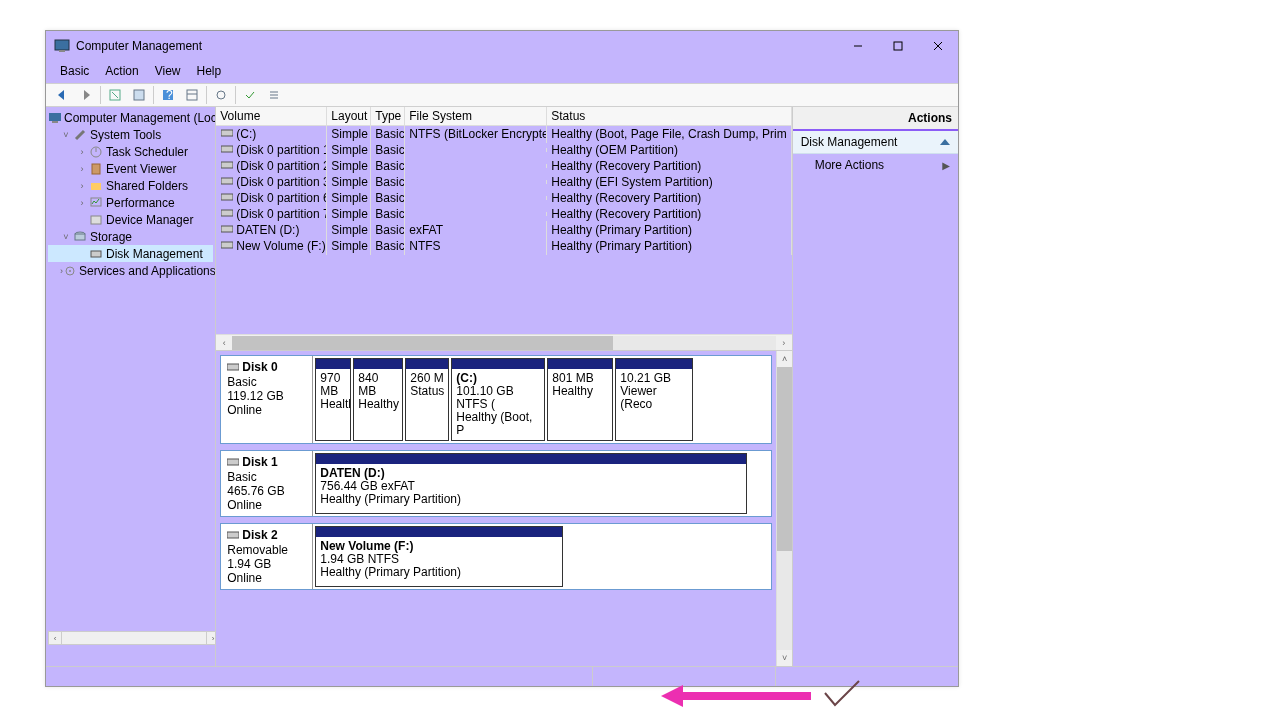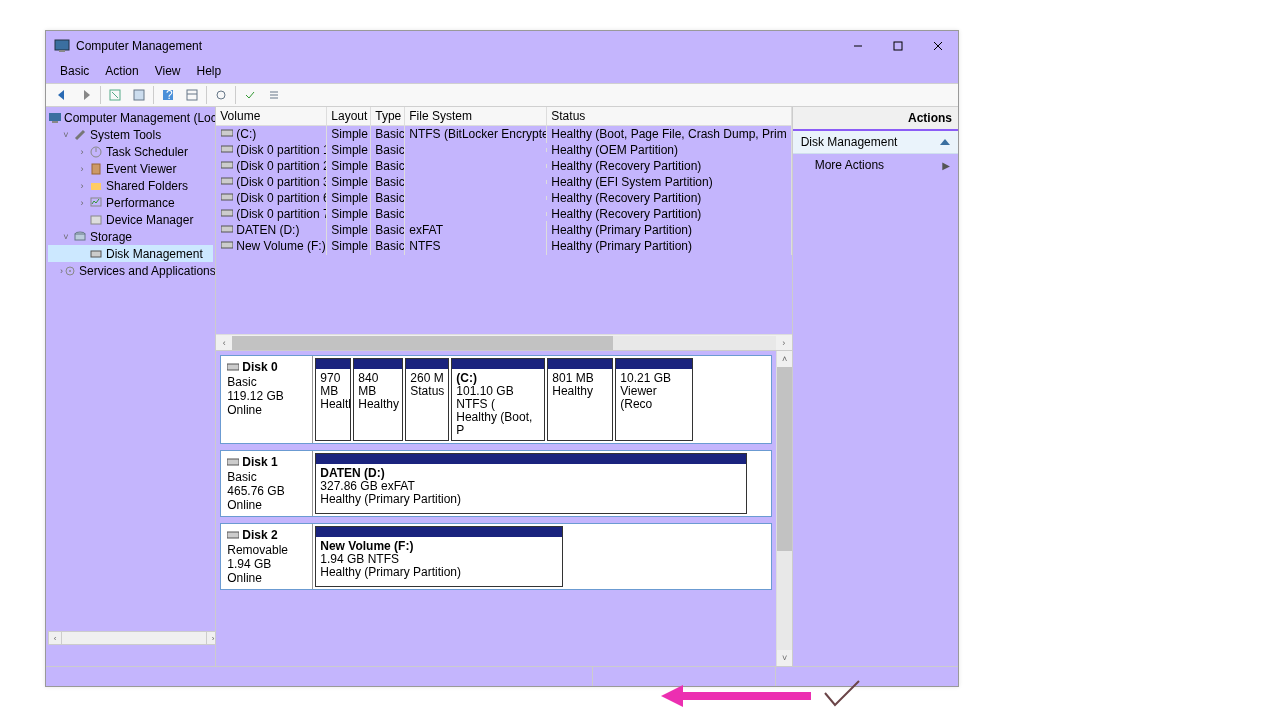--- a/index.html
+++ b/index.html
@@ -436,21 +436,21 @@
             </div>
             <div class="disk-row">
               <div class="disk-info"><span class="d-ico"><svg width="12" height="10">
                     <rect x="0" y="2" width="12" height="6" fill="#ccc" stroke="#555"></rect>
                   </svg></span><span class="d-title">Disk 1</span><br><span>Basic</span><br><span>465.76 GB</span><br><span>Online</span></div>
               <div class="disk-parts">
                 <div class="part" style="width: 432px;">
                   <div class="bar"></div>
                   <div class="pcontent">
                     <div class="pname">DATEN  (D:)</div>
-                    <div>327.86 GB exFAT</div>
+                    <div>756.44 GB exFAT</div>
                     <div>Healthy (Primary Partition)</div>
                   </div>
                 </div>
               </div>
             </div>
             <div class="disk-row">
               <div class="disk-info"><span class="d-ico"><svg width="12" height="10">
                     <rect x="0" y="2" width="12" height="6" fill="#ccc" stroke="#555"></rect>
                   </svg></span><span class="d-title">Disk 2</span><br><span>Removable</span><br><span>1.94 GB</span><br><span>Online</span></div>
               <div class="disk-parts">

